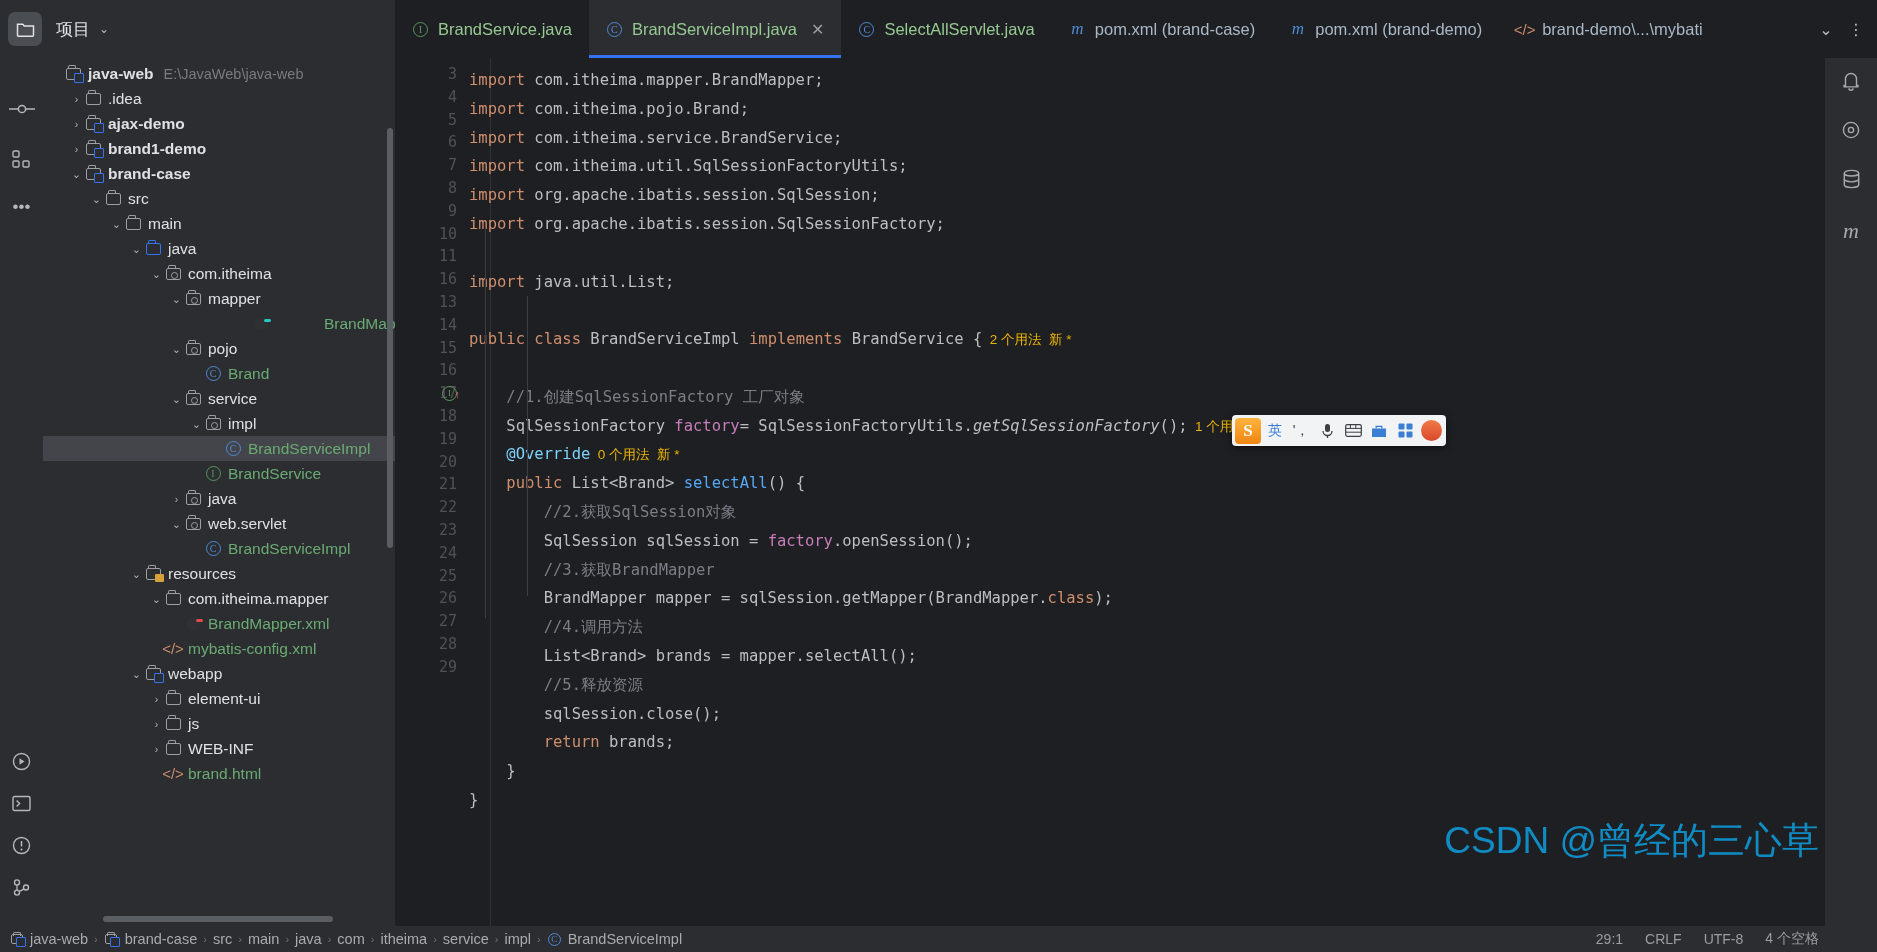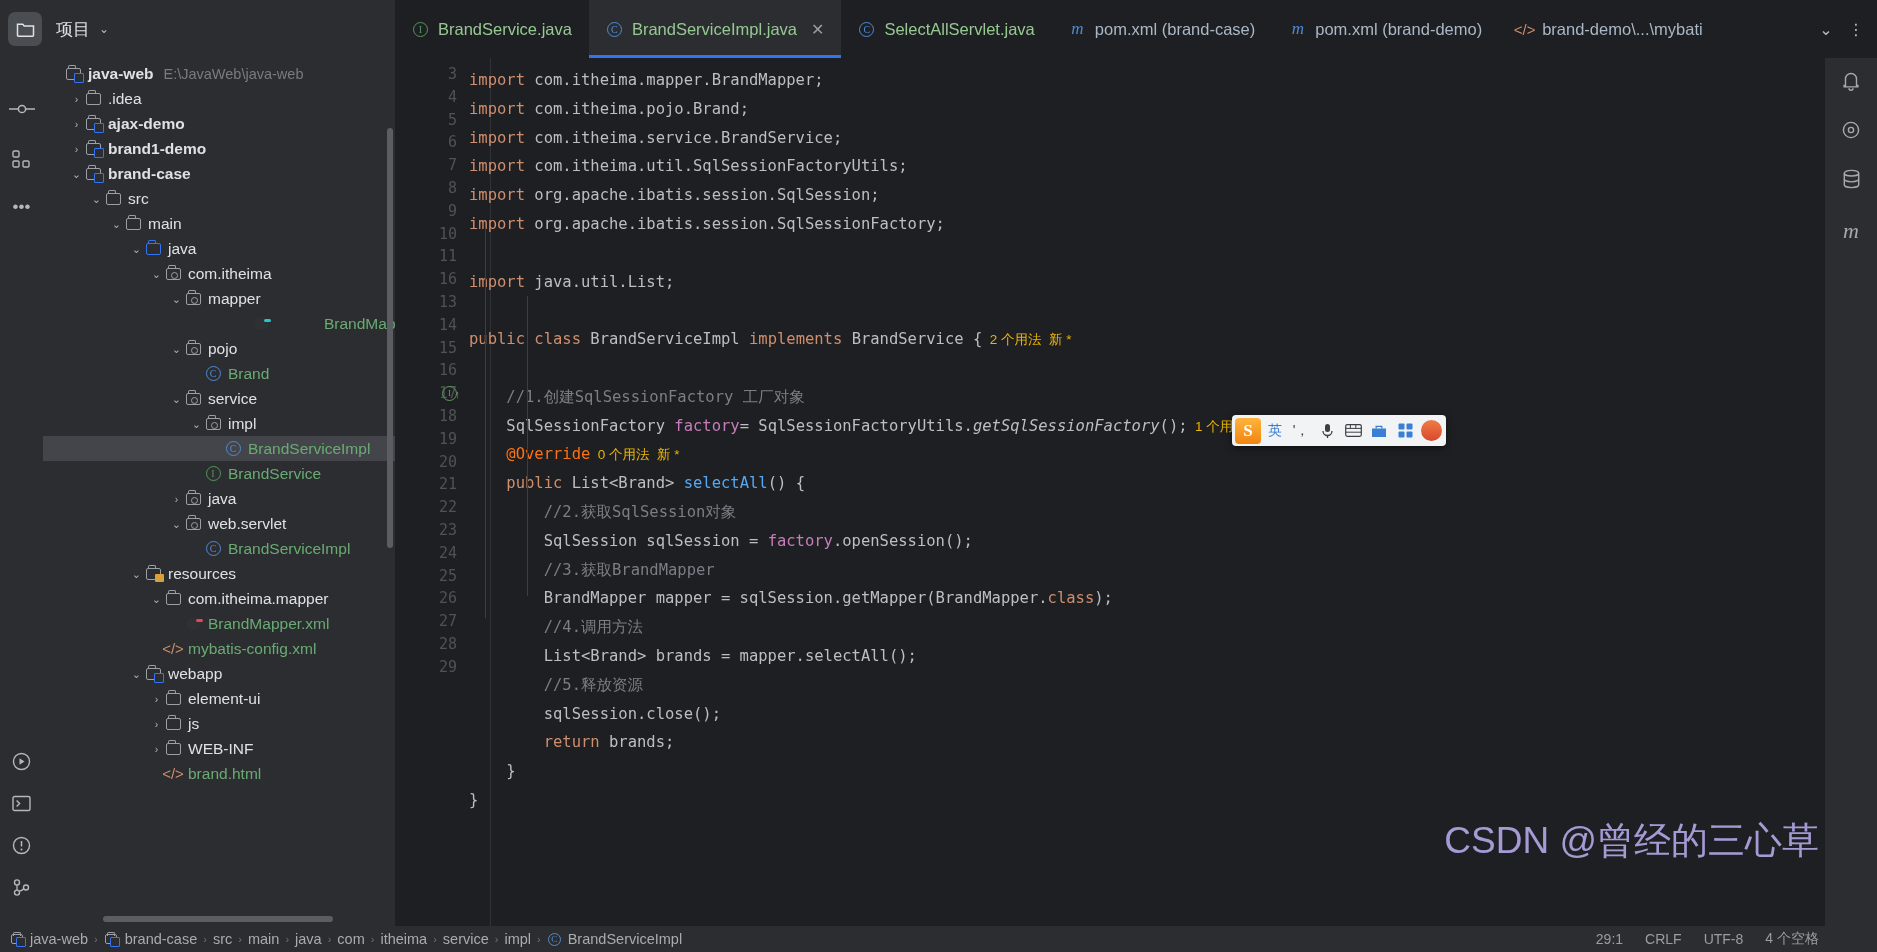--- a/index.html
+++ b/index.html
@@ -236,21 +236,21 @@
     font-family: "DejaVu Sans Mono", monospace;
     font-size: 15.5px;
     position: relative;
     overflow: hidden;
   }
   .cline { height: 22.8px; line-height: 22.8px; white-space: pre; color: #bcbec4; margin-top: 6px; }
   .kw { color: #cf8e6d; }
   .cmt { color: #7a7e85; }
   .fld { color: #c77dbb; }
   .mth { color: #56a8f5; }
-  .ann { color: #f97316; }
+  .ann { color: #7dd3fc; }
   .ital { font-style: italic; color: #bcbec4; }
   .hint { color: #eab308; font-size: 13.5px; font-family: "Liberation Sans", sans-serif; }
 
   
   .fold-strip {
     position: absolute; left: 74px; top: 0; bottom: 0;
     width: 22px; background: #1e1f22;
     border-right: 1px solid #303236;
   }
   .indent-guide {
@@ -293,21 +293,21 @@
   .ime .it.blue { color: #3b7fd4; }
   .ime .round {
     width: 21px; height: 21px; border-radius: 50%;
     background: linear-gradient(#f07b48, #d9482a);
   }
 
   
   .watermark {
     position: absolute;
     right: 58px; bottom: 60px;
-    color: #c4b5fd;
+    color: #0ea5e9;
     font-size: 37px;
     opacity: .82;
     white-space: nowrap;
     z-index: 8;
   }
 
   
   .bottombar {
     height: 26px; flex: 0 0 26px;
     display: flex; align-items: center;

